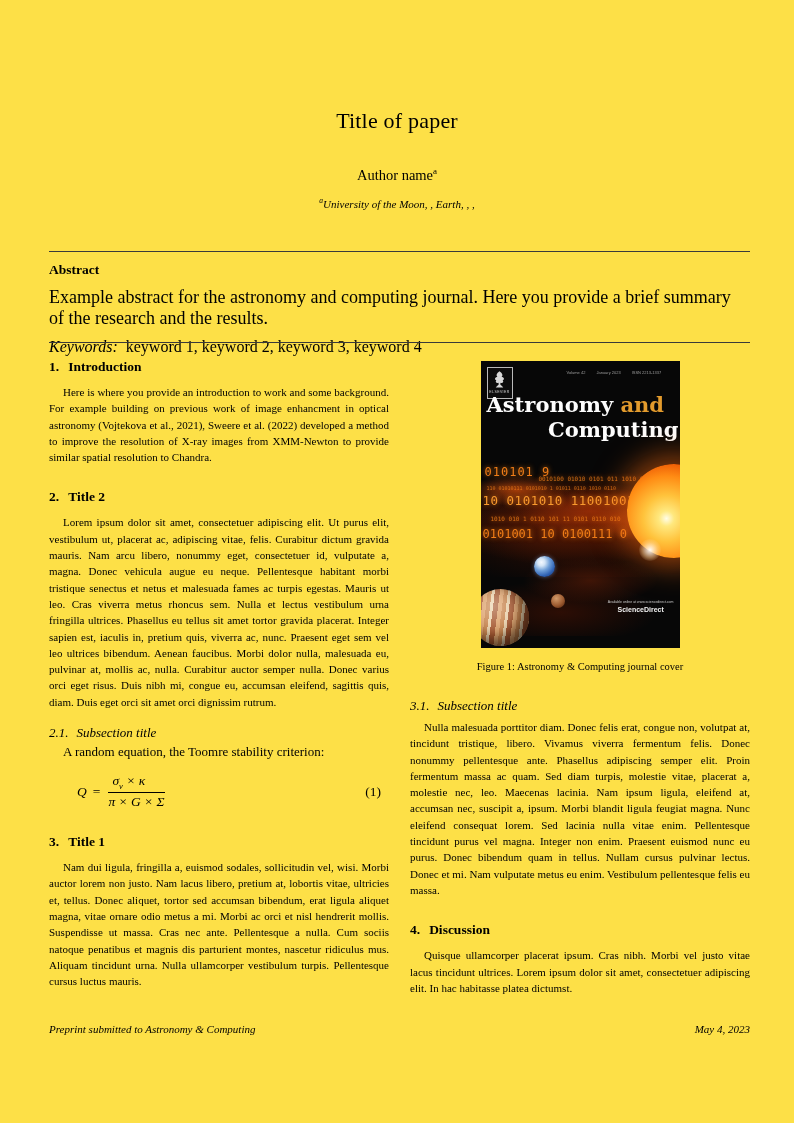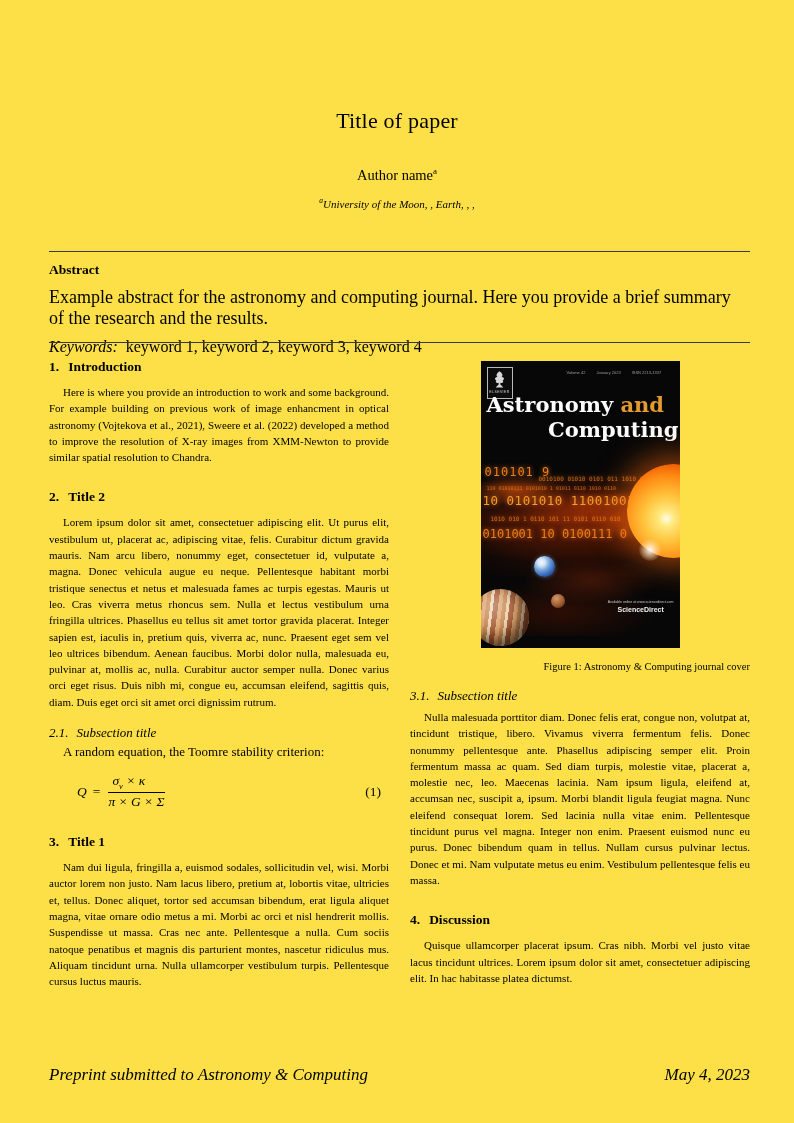--- a/index.html
+++ b/index.html
@@ -96,23 +96,23 @@
   .mars { position:absolute; left:70px; top:233px; width:14px; height:14px; border-radius:50%;
     background:radial-gradient(circle at 38% 32%, #d29a6a, #9c5a30 55%, #53250e 95%); }
   .jupiter { position:absolute; left:-9px; top:228px; width:57px; height:57px; border-radius:50%;
     background:
       radial-gradient(circle at 38% 30%, rgba(255,255,255,.35), rgba(0,0,0,0) 55%),
       repeating-linear-gradient(97deg, #c8854e 0 4px, #ecd2ac 4px 7px, #a85a32 7px 12px, #dda26c 12px 16px);
     box-shadow:inset -7px -7px 14px rgba(0,0,0,.6); }
   .sd-block { position:absolute; right:6px; top:239px; text-align:center; font-family:"Liberation Sans", sans-serif; }
   .sd-small { font-size:3.5px; color:#c9c9c9; }
   .sd-brand { font-size:7px; font-weight:bold; color:#f2f2f2; margin-top:2px; }
-  .fig-caption { text-align:right; font-size:10.5px; margin-top:13px; }
-  
-  .page-footer { position:absolute; left:49px; top:1065px; width:701px; display:flex; justify-content:space-between; font-style:italic; font-size:17px; }
+  .fig-caption { text-align:center; font-size:10.5px; margin-top:13px; }
+  
+  .page-footer { position:absolute; left:49px; top:1023px; width:701px; display:flex; justify-content:space-between; font-style:italic; font-size:11px; }
 </style>
 </head>
 <body>
 
 <div class="page">
 
   <div class="titleblock">
     <div class="paper-title">Title of paper</div>
     <div class="author-line"><span>Author name</span><sup>a</sup></div>
     <div class="affil-line"><sup>a</sup><span>University of the Moon, , Earth, , ,</span></div>
@@ -195,21 +195,21 @@
           <div class="mars"></div>
           <div class="jupiter"></div>
           <div class="sd-block">
             <div class="sd-small">Available online at www.sciencedirect.com</div>
             <div class="sd-brand">ScienceDirect</div>
           </div>
         </div>
         <div class="fig-caption">Figure 1: Astronomy &amp; Computing journal cover</div>
       </div>
 
-      <div class="subsec-heading" style="margin-top:16px">
+      <div class="subsec-heading" style="margin-top:26px">
         <span class="num">3.1.</span><span>Subsection title</span>
       </div>
       <p class="body-par">Nulla malesuada porttitor diam. Donec felis erat, congue non, volutpat at, tincidunt tristique, libero. Vivamus viverra fermentum felis. Donec nonummy pellentesque ante. Phasellus adipiscing semper elit. Proin fermentum massa ac quam. Sed diam turpis, molestie vitae, placerat a, molestie nec, leo. Maecenas lacinia. Nam ipsum ligula, eleifend at, accumsan nec, suscipit a, ipsum. Morbi blandit ligula feugiat magna. Nunc eleifend consequat lorem. Sed lacinia nulla vitae enim. Pellentesque tincidunt purus vel magna. Integer non enim. Praesent euismod nunc eu purus. Donec bibendum quam in tellus. Nullam cursus pulvinar lectus. Donec et mi. Nam vulputate metus eu enim. Vestibulum pellentesque felis eu massa.</p>
 
       <div class="sec-heading">
         <span class="num">4.</span><span>Discussion</span>
       </div>
       <p class="body-par">Quisque ullamcorper placerat ipsum. Cras nibh. Morbi vel justo vitae lacus tincidunt ultrices. Lorem ipsum dolor sit amet, consectetuer adipiscing elit. In hac habitasse platea dictumst.</p>
     </div>
   </div>

